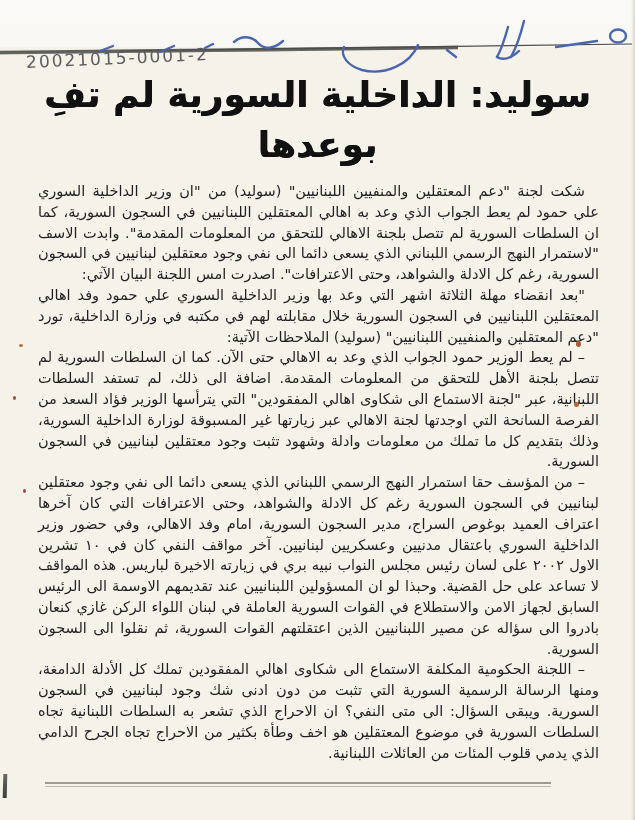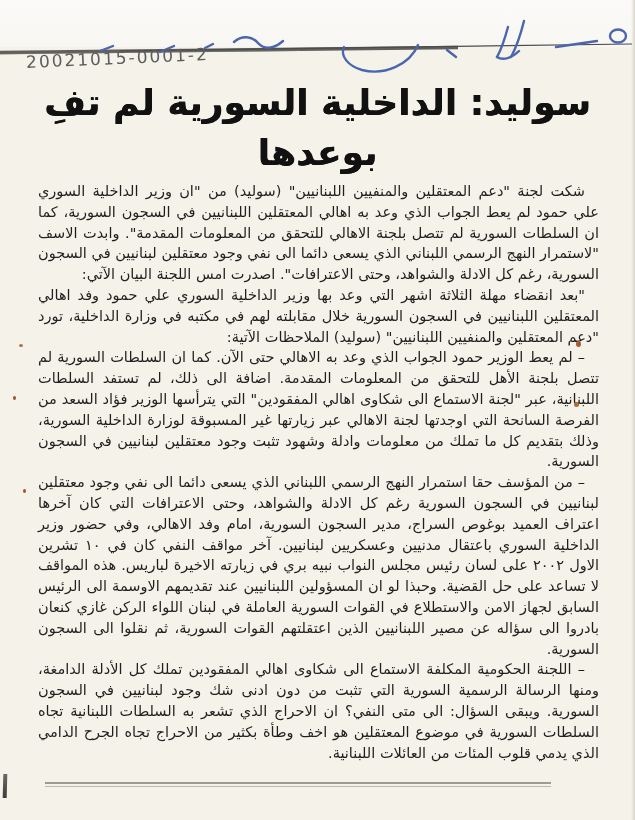--- a/index.html
+++ b/index.html
@@ -22,21 +22,21 @@
   svg.marks{position:absolute;top:0;left:0;}
   .pencil{
     position:absolute;top:48px;left:26px;
     font-size:17px;letter-spacing:2px;color:#5d5d5d;
     transform:rotate(-2.5deg);
     font-family:"DejaVu Sans",sans-serif;
     white-space:nowrap;
   }
   .headline{
     position:absolute;top:66px;left:18px;right:18px;
-    margin:12px;text-align:center;direction:rtl;
+    margin:4px;text-align:center;direction:rtl;
     color:#111;font-weight:bold;
   }
   .headline .hl{
     display:block;font-size:36px;line-height:50px;
     letter-spacing:-0.5px;
     text-shadow:0.4px 0 0 #111;
   }
   .body{
     position:absolute;top:181px;right:36px;left:38px;
     direction:rtl;

